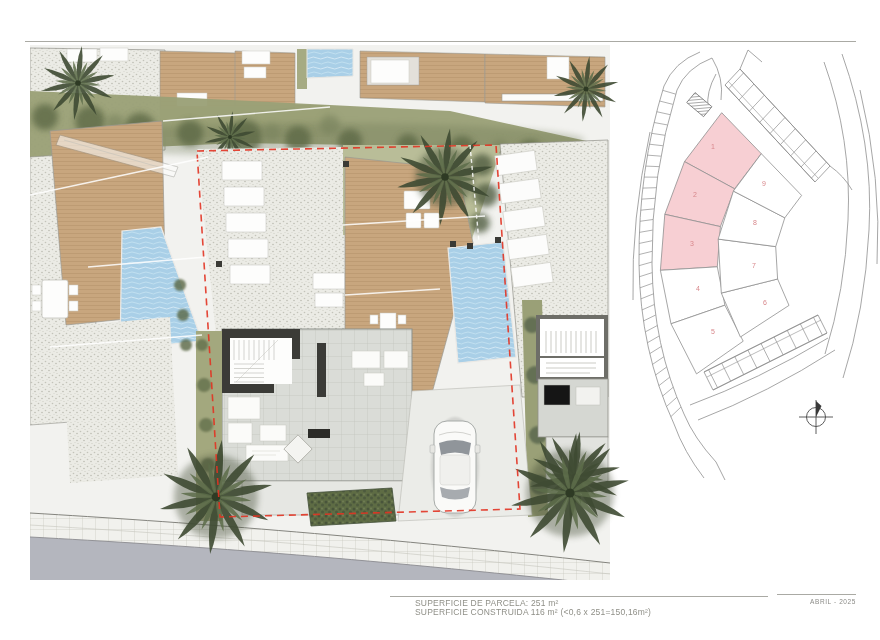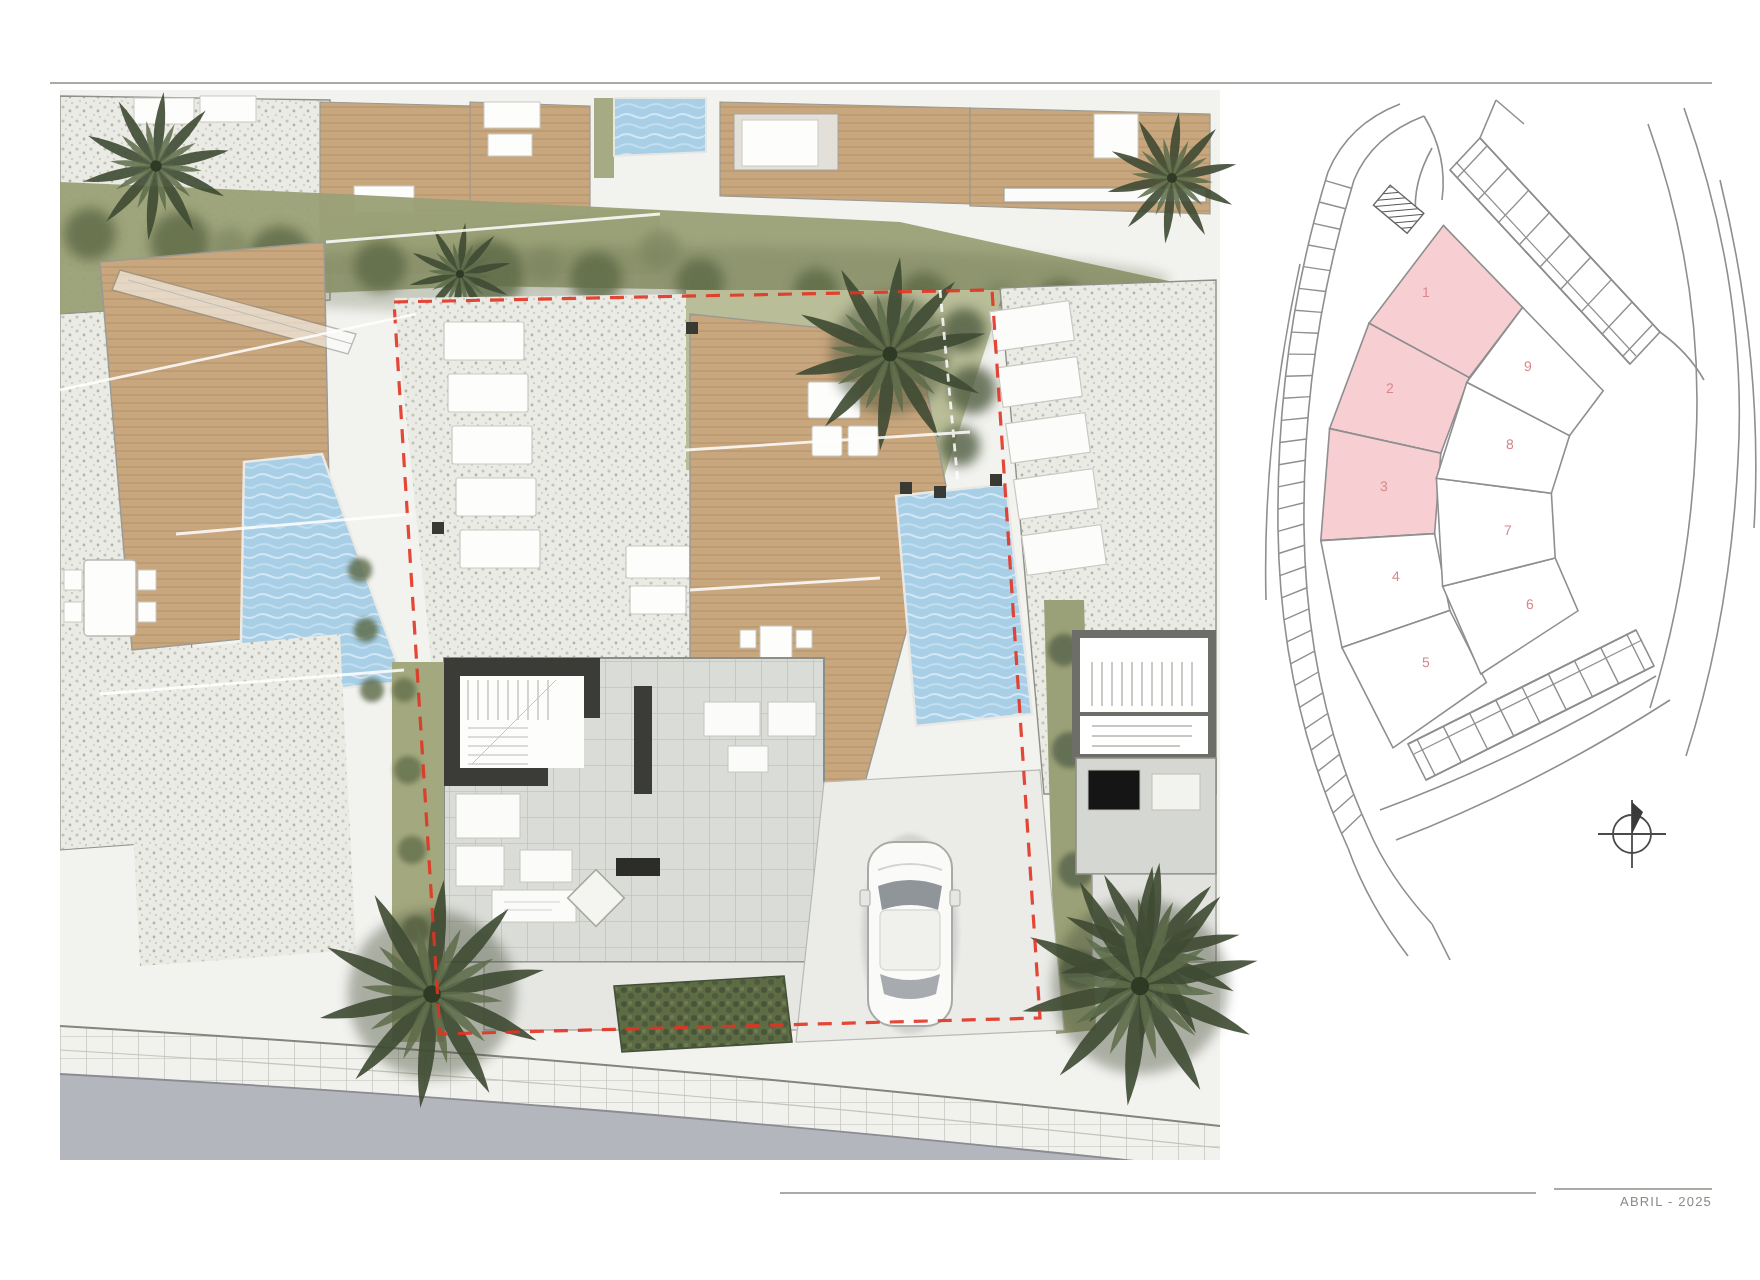--- a/index.html
+++ b/index.html
@@ -429,16 +429,20 @@
         <line x1="119.88999938964844" y1="302.05499267578125" x2="128.88999938964844" y2="320.05499267578125"></line>
         <line x1="133" y1="295.5" x2="142" y2="313.5"></line>
         <line x1="146.11000061035156" y1="288.94500732421875" x2="155.11000061035156" y2="306.94500732421875"></line>
         <line x1="159.22000122070312" y1="282.3900146484375" x2="168.22000122070312" y2="300.3900146484375"></line>
         <line x1="172.3300018310547" y1="275.8349914550781" x2="181.3300018310547" y2="293.8349914550781"></line>
         <line x1="185.44000244140625" y1="269.2799987792969" x2="194.44000244140625" y2="287.2799987792969"></line>
       </g>
     </svg>
 
   <div class="rule note-rule"></div>
+  <div class="footer-note">
+    <div>SUPERFICIE DE PARCELA: 251 m²</div>
+    <div>SUPERFICIE CONSTRUIDA 116 m² (&lt;0,6 x 251=150,16m²)</div>
+  </div>
   <div class="rule date-rule"></div>
   <div class="date-block">ABRIL - 2025</div>
 
 </div>
 
 </body></html>

